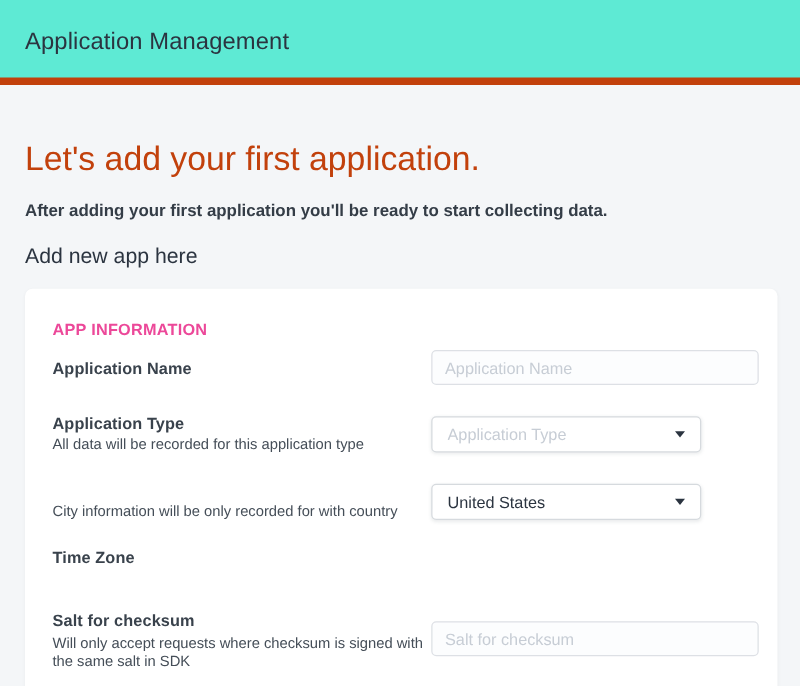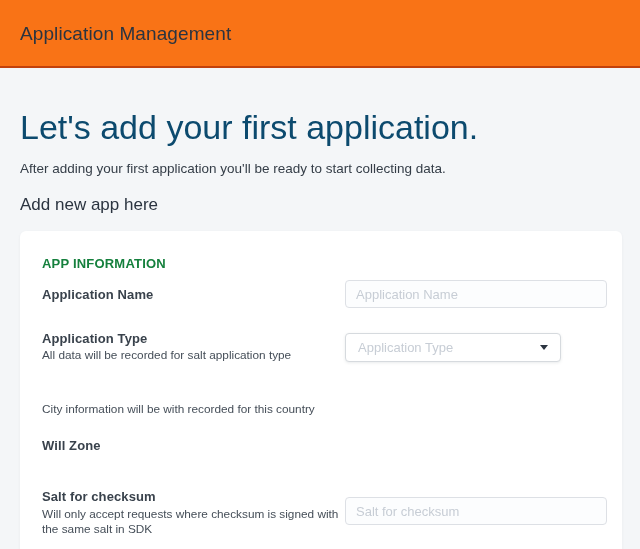--- a/index.html
+++ b/index.html
@@ -7,54 +7,54 @@
   body {
     position:relative;
     background:#f4f6f8;
     font-family:"Liberation Sans", sans-serif;
     color:#2b3440;
   }
 
   
   .topbar {
     position:absolute; left:0; top:0; width:640px; height:68px;
-    background:#f97316; border-bottom:2px solid #c2410c;
+    background:#5eead4; border-bottom:6px solid #c2410c;
   }
   .topbar-title {
     position:absolute; left:20px; top:23px;
     font-size:19px; line-height:22px; font-weight:400; color:#2b3440;
     letter-spacing:0.1px;
   }
 
   
   .h1 {
     position:absolute; left:20px; top:111px;
-    font-size:34px; line-height:32px; font-weight:500; color:#0c4a6e;
+    font-size:27px; line-height:32px; font-weight:500; color:#c2410c;
   }
   .subheading {
     position:absolute; left:20px; top:161px;
-    font-size:13.5px; line-height:16px; font-weight:400; color:#343d47;
+    font-size:13.5px; line-height:16px; font-weight:700; color:#343d47;
   }
   .section-title {
     position:absolute; left:20px; top:193px;
     font-size:17px; line-height:24px; font-weight:500; color:#2b3440;
   }
 
   
   .card {
     position:absolute; left:20px; top:231px; width:602px; height:330px;
     background:#ffffff; border-radius:6px;
     box-shadow:0 1px 3px rgba(44,54,66,0.06);
   }
   .card-abs { position:absolute; }
 
   .app-info-label {
     left:22px; top:25px;
     font-size:13px; line-height:15px; font-weight:bold;
-    color:#15803d; letter-spacing:0.2px;
+    color:#ec4899; letter-spacing:0.2px;
   }
 
   .field-label {
     left:22px; width:300px;
     font-size:13px; line-height:14px; font-weight:bold; color:#39424c;
     letter-spacing:0.1px;
   }
   .field-desc {
     left:22px; width:302px;
     font-size:11.8px; line-height:15px; font-weight:400; color:#454e58;
@@ -102,27 +102,31 @@
 <div class="section-title">Add new app here</div>
 
 <div class="card">
 
   <div class="card-abs app-info-label">APP INFORMATION</div>
 
   <div class="card-abs field-label" style="top:57px">Application Name</div>
   <input class="card-abs text-input" style="top: 49px;" type="text" placeholder="Application Name">
 
   <div class="card-abs field-label" style="top:101px">Application Type</div>
-  <div class="card-abs field-desc" style="top:117px">All data will be recorded for salt application type</div>
+  <div class="card-abs field-desc" style="top:117px">All data will be recorded for this application type</div>
   <div class="card-abs select-box" style="top:102px">
     <span class="select-value is-placeholder">Application Type</span>
     <span class="caret-down"></span>
   </div>
 
-  <div class="card-abs field-desc" style="top:171px">City information will be with recorded for this country</div>
+  <div class="card-abs field-desc" style="top:171px">City information will be only recorded for with country</div>
+  <div class="card-abs select-box" style="top:156px">
+    <span class="select-value">United States</span>
+    <span class="caret-down"></span>
+  </div>
 
-  <div class="card-abs field-label" style="top:208px">Will Zone</div>
+  <div class="card-abs field-label" style="top:208px">Time Zone</div>
 
   <div class="card-abs field-label" style="top:259px">Salt for checksum</div>
   <div class="card-abs field-desc" style="top:276px">Will only accept requests where checksum is signed with the same salt in SDK</div>
   <input class="card-abs text-input" style="top: 266px;" type="text" placeholder="Salt for checksum">
 
 </div>
 
 </body></html>

